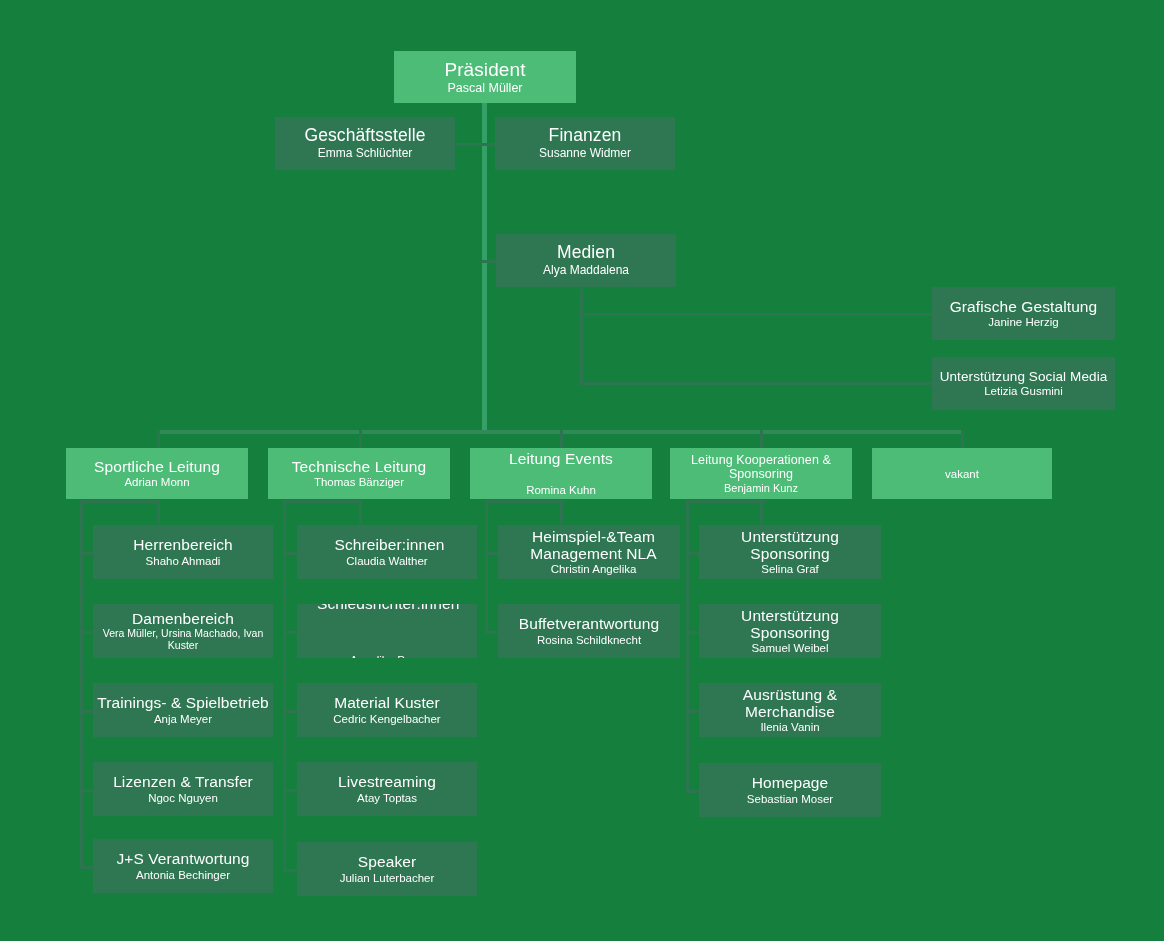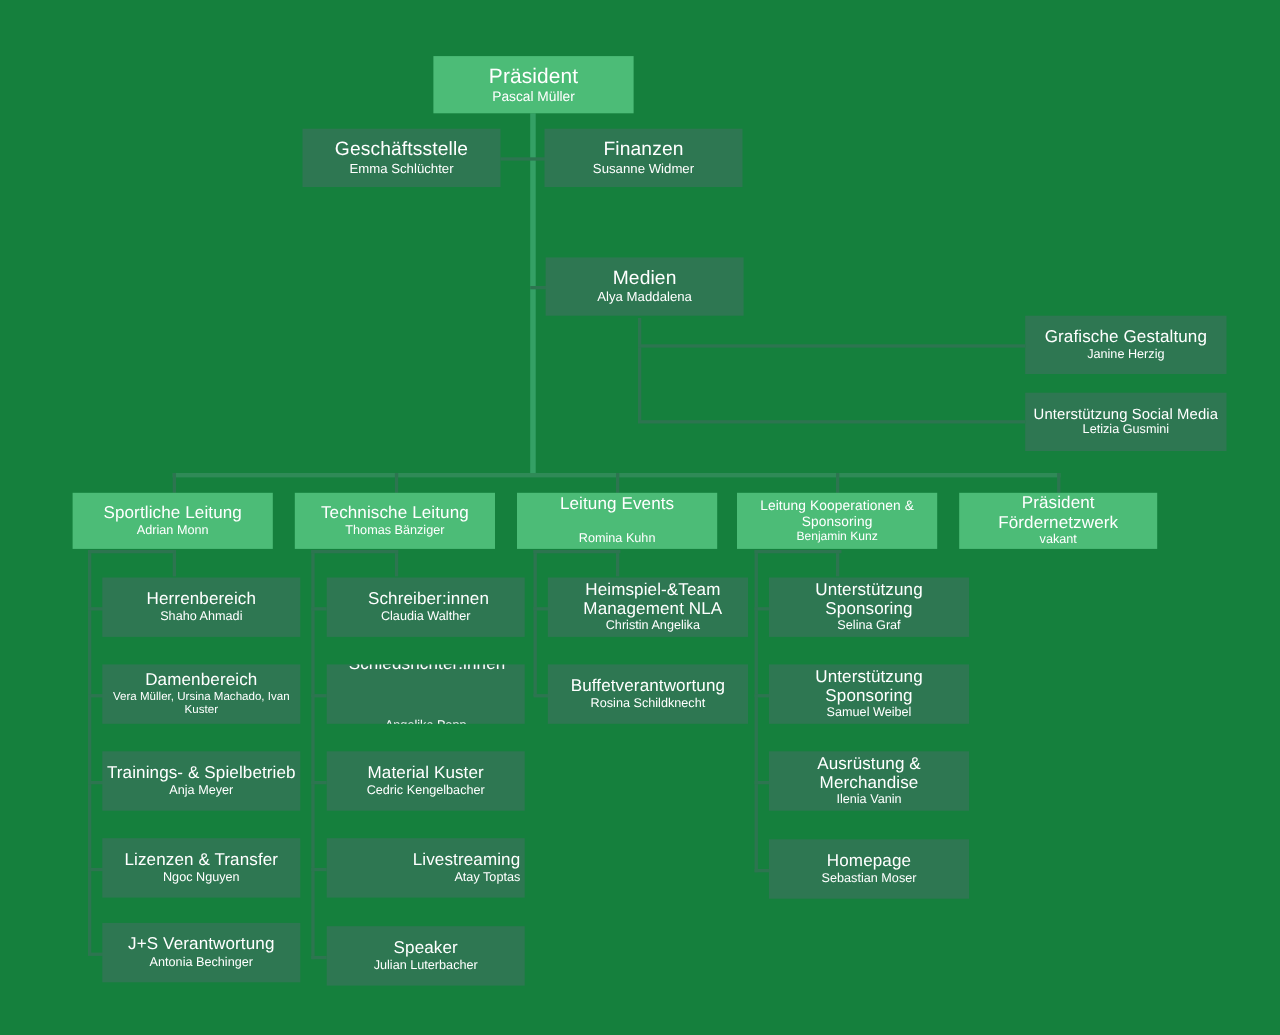--- a/index.html
+++ b/index.html
@@ -159,21 +159,20 @@
     <span class="title">Leitung Events</span>
     <span class="person">Romina Kuhn</span>
   </div>
 
   <div class="node light-box t-xxs" style="left:670px;top:448px;width:182px;height:51px;">
     <span class="title">Leitung Kooperationen &amp; Sponsoring</span>
     <span class="person">Benjamin Kunz</span>
   </div>
 
   <div class="node light-box t-sm" style="left:872px;top:448px;width:180px;height:51px;">
-    <span class="title">Präsident Fördernetzwerk</span>
     <span class="person">vakant</span>
   </div>
 
   <div class="node dark t-sm" style="left:93px;top:525px;width:180px;height:54px;">
     <span class="title">Herrenbereich</span>
     <span class="person">Shaho Ahmadi</span>
   </div>
 
   <div class="node dark t-sm" style="left:93px;top:604px;width:180px;height:54px;">
     <span class="title">Damenbereich</span>
@@ -203,21 +202,21 @@
   <div class="node dark t-sm" style="left:297px;top:604px;width:180px;height:54px;gap:40px;">
     <span class="title" style="max-width:140px;">Schiedsrichter:innen</span>
     <span class="person">Angelika Popp</span>
   </div>
 
   <div class="node dark t-sm" style="left:297px;top:683px;width:180px;height:54px;">
     <span class="title">Material Kuster</span>
     <span class="person">Cedric Kengelbacher</span>
   </div>
 
-  <div class="node dark t-sm" style="left:297px;top:762px;width:180px;height:54px;align-items:flex-end;">
+  <div class="node dark t-sm" style="left:297px;top:762px;width:180px;height:54px;">
     <span class="title">Livestreaming</span>
     <span class="person">Atay Toptas</span>
   </div>
 
   <div class="node dark t-sm" style="left:297px;top:842px;width:180px;height:54px;">
     <span class="title">Speaker</span>
     <span class="person">Julian Luterbacher</span>
   </div>
 
   <div class="node dark t-sm" style="left:498px;top:525px;width:182px;height:54px;padding-left:13px;">

